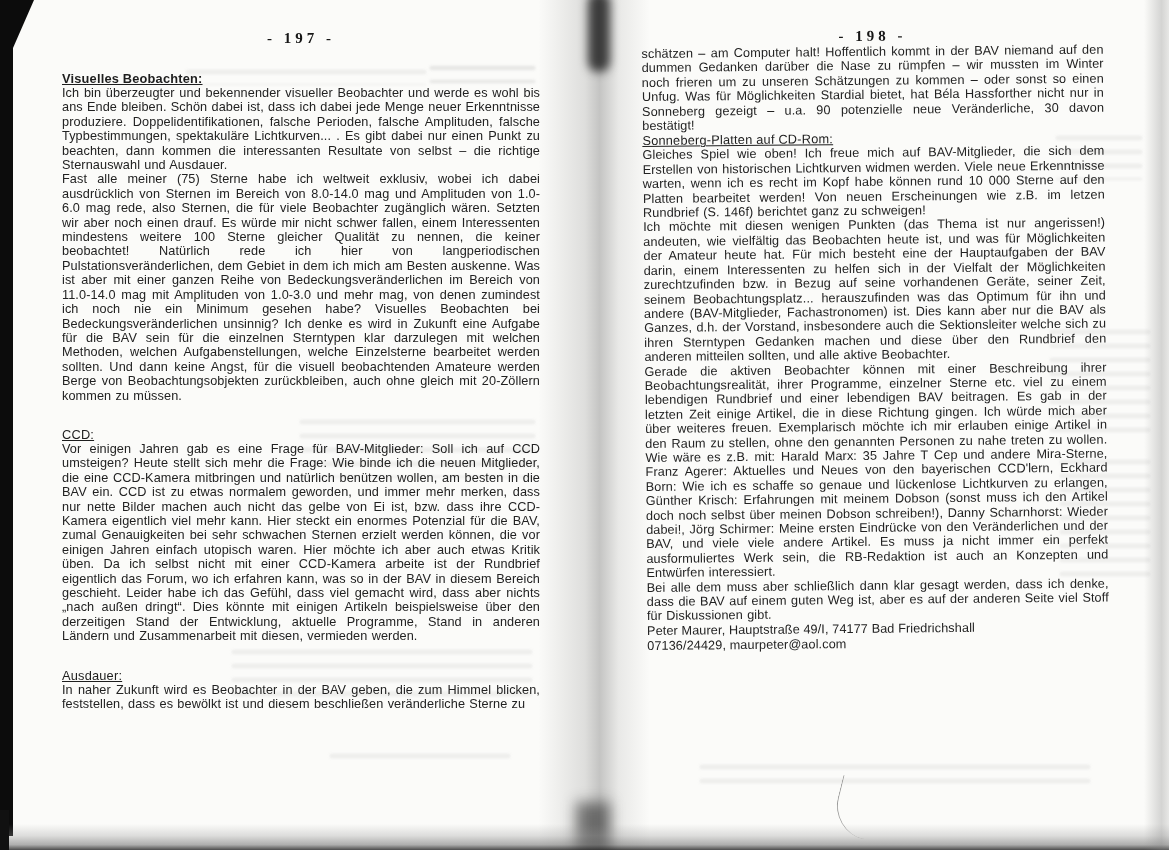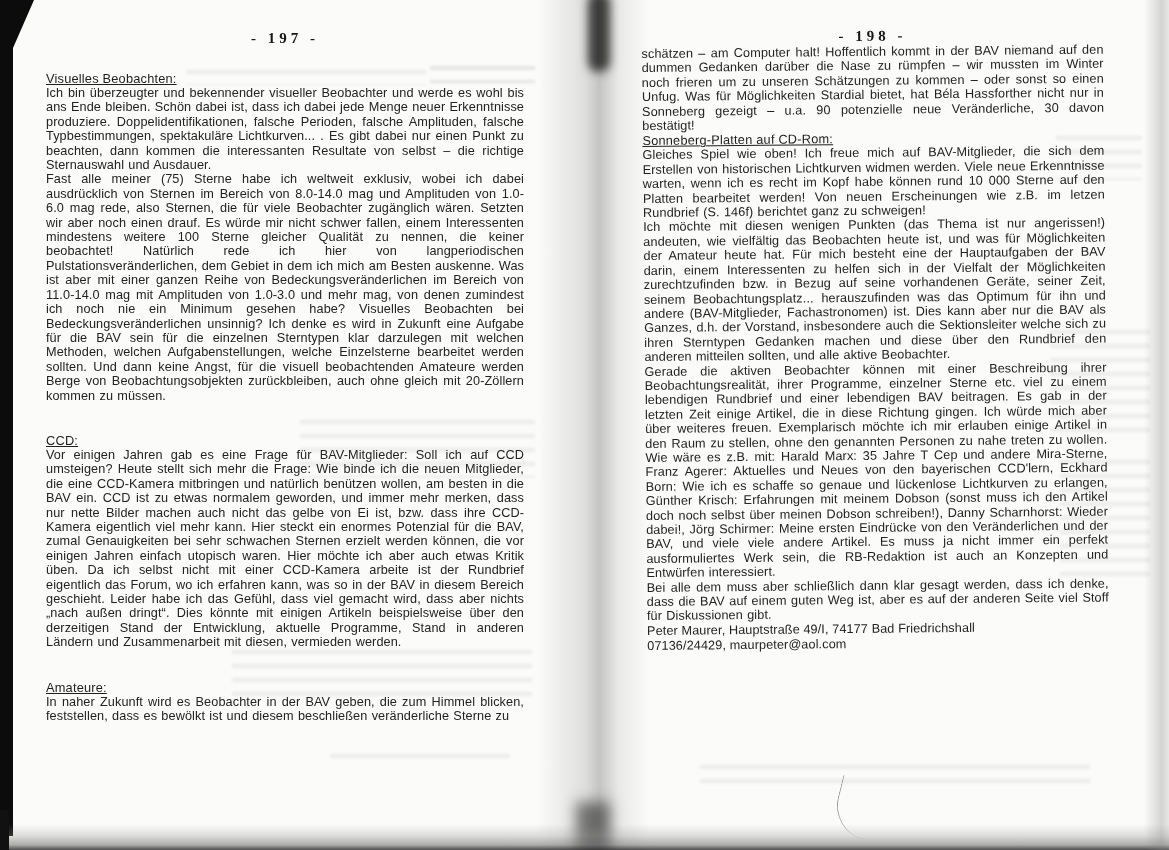--- a/index.html
+++ b/index.html
@@ -46,33 +46,33 @@
   }
   
   .ghost{
     position:absolute;
     background:repeating-linear-gradient(to bottom,rgba(150,150,150,.30) 0px,rgba(165,165,165,.30) 4px,rgba(255,255,255,0) 4px,rgba(255,255,255,0) 14px);
     filter:blur(1.6px);opacity:.55;
   }
   .ghost.dark{opacity:.8;}
   
   .page{position:absolute;top:0;}
-  .page.left{left:46px;width:478px;}
+  .page.left{left:62px;width:478px;}
   .page.right{left:641px;width:462px;transform:rotate(-0.55deg);transform-origin:0 0;}
   .pagenum{
     margin:30px 0 0 0;text-align:center;
     font-family:"Liberation Serif", serif;font-weight:bold;
     font-size:15px;letter-spacing:4px;color:#161616;
   }
   h3.sec{
     font-size:12.8px;font-weight:normal;text-decoration:underline;
     margin:0;letter-spacing:.2px;
   }
-  h3.sec.first{margin-top:24px;}
-  h3.sec.mid{margin-top:30px;text-decoration:underline;}
+  h3.sec.first{margin-top:24px;font-weight:bold;}
+  h3.sec.mid{margin-top:24px;text-decoration:underline;}
   p.body{
     font-size:12.7px;line-height:14.4px;margin:0;
     text-align:justify;text-align-last:left;
     word-spacing:.6px;letter-spacing:.1px;color:#222;
   }
   .mt12{margin-top:12px;}
   .mt14{margin-top:14px;}
   .mt26{margin-top:26px;}
   .mt30{margin-top:30px;}
   .mt40{margin-top:40px;}
@@ -94,21 +94,21 @@
 <div class="page left">
   <div class="pagenum">- 197 -</div>
 
   <h3 class="sec first">Visuelles Beobachten:</h3>
   <p class="body mt12">Ich bin überzeugter und bekennender visueller Beobachter und werde es wohl bis ans Ende bleiben. Schön dabei ist, dass ich dabei jede Menge neuer Erkenntnisse produziere. Doppelidentifikationen, falsche Perioden, falsche Amplituden, falsche Typbestimmungen, spektakuläre Lichtkurven... . Es gibt dabei nur einen Punkt zu beachten, dann kommen die interessanten Resultate von selbst – die richtige Sternauswahl und Ausdauer.</p>
   <p class="body mt14">Fast alle meiner (75) Sterne habe ich weltweit exklusiv, wobei ich dabei ausdrücklich von Sternen im Bereich von 8.0-14.0 mag und Amplituden von 1.0-6.0 mag rede, also Sternen, die für viele Beobachter zugänglich wären. Setzten wir aber noch einen drauf. Es würde mir nicht schwer fallen, einem Interessenten mindestens weitere 100  Sterne gleicher Qualität zu nennen, die keiner beobachtet! Natürlich rede ich hier von langperiodischen Pulstationsveränderlichen, dem Gebiet in dem ich mich am Besten auskenne. Was ist aber mit einer ganzen Reihe von Bedeckungsveränderlichen im Bereich von 11.0-14.0 mag mit Amplituden von 1.0-3.0 und mehr mag, von denen zumindest ich noch nie ein Minimum gesehen habe? Visuelles Beobachten bei Bedeckungsveränderlichen unsinnig? Ich denke es wird in Zukunft eine Aufgabe für die BAV sein für die einzelnen Sterntypen klar darzulegen mit welchen Methoden, welchen Aufgabenstellungen, welche Einzelsterne bearbeitet werden sollten. Und dann keine Angst, für die visuell beobachtenden Amateure werden Berge von Beobachtungsobjekten zurückbleiben, auch ohne gleich mit 20-Zöllern kommen zu müssen.</p>
 
   <h3 class="sec mid">CCD:</h3>
   <p class="body mt12">Vor einigen Jahren gab es eine Frage für BAV-Mitglieder: Soll ich auf CCD umsteigen? Heute stellt sich mehr die Frage: Wie binde ich die neuen Mitglieder, die eine CCD-Kamera mitbringen und natürlich benützen wollen, am besten in die BAV ein. CCD ist zu etwas normalem geworden, und immer mehr merken, dass nur nette Bilder machen auch nicht das gelbe von Ei ist, bzw. dass ihre CCD-Kamera eigentlich viel mehr kann. Hier steckt ein enormes Potenzial für die BAV, zumal Genauigkeiten bei sehr schwachen Sternen erzielt werden können, die vor einigen Jahren einfach utopisch waren. Hier möchte ich aber auch etwas Kritik üben. Da ich selbst nicht mit einer CCD-Kamera arbeite ist der Rundbrief  eigentlich das Forum, wo ich erfahren kann, was so in der BAV in diesem Bereich geschieht. Leider habe ich das Gefühl, dass viel gemacht wird, dass aber nichts „nach außen dringt“. Dies könnte mit einigen Artikeln beispielsweise über den derzeitigen Stand der Entwicklung, aktuelle Programme, Stand in anderen Ländern und Zusammenarbeit mit diesen, vermieden werden.</p>
 
-  <h3 class="sec mid">Amateure:</h3>
+  <h3 class="sec mid">Ausdauer:</h3>
   <p class="body mt12">In naher Zukunft wird es Beobachter in der BAV geben, die zum Himmel blicken, feststellen, dass es bewölkt ist und diesem beschließen veränderliche Sterne zu</p>
 </div>
 
 <div class="page right">
   <div class="pagenum">- 198 -</div>
 
   <p class="body mt26">schätzen – am Computer halt! Hoffentlich kommt in der BAV niemand auf den dummen Gedanken darüber die Nase zu rümpfen – wir mussten im Winter noch frieren um zu unseren Schätzungen zu kommen – oder sonst so einen Unfug. Was für Möglichkeiten Stardial bietet, hat Béla Hassforther nicht nur in Sonneberg gezeigt – u.a. 90 potenzielle neue Veränderliche, 30 davon bestätigt!</p>
 
   <h3 class="sec mt30">Sonneberg-Platten auf CD-Rom:</h3>
   <p class="body mt12">Gleiches Spiel wie oben! Ich freue mich auf BAV-Mitglieder, die sich dem Erstellen von historischen Lichtkurven widmen werden. Viele neue Erkenntnisse warten, wenn ich es recht im Kopf habe können rund 10 000 Sterne auf den Platten bearbeitet werden! Von neuen Erscheinungen wie z.B. im letzen Rundbrief (S. 146f) berichtet ganz zu schweigen!</p>

